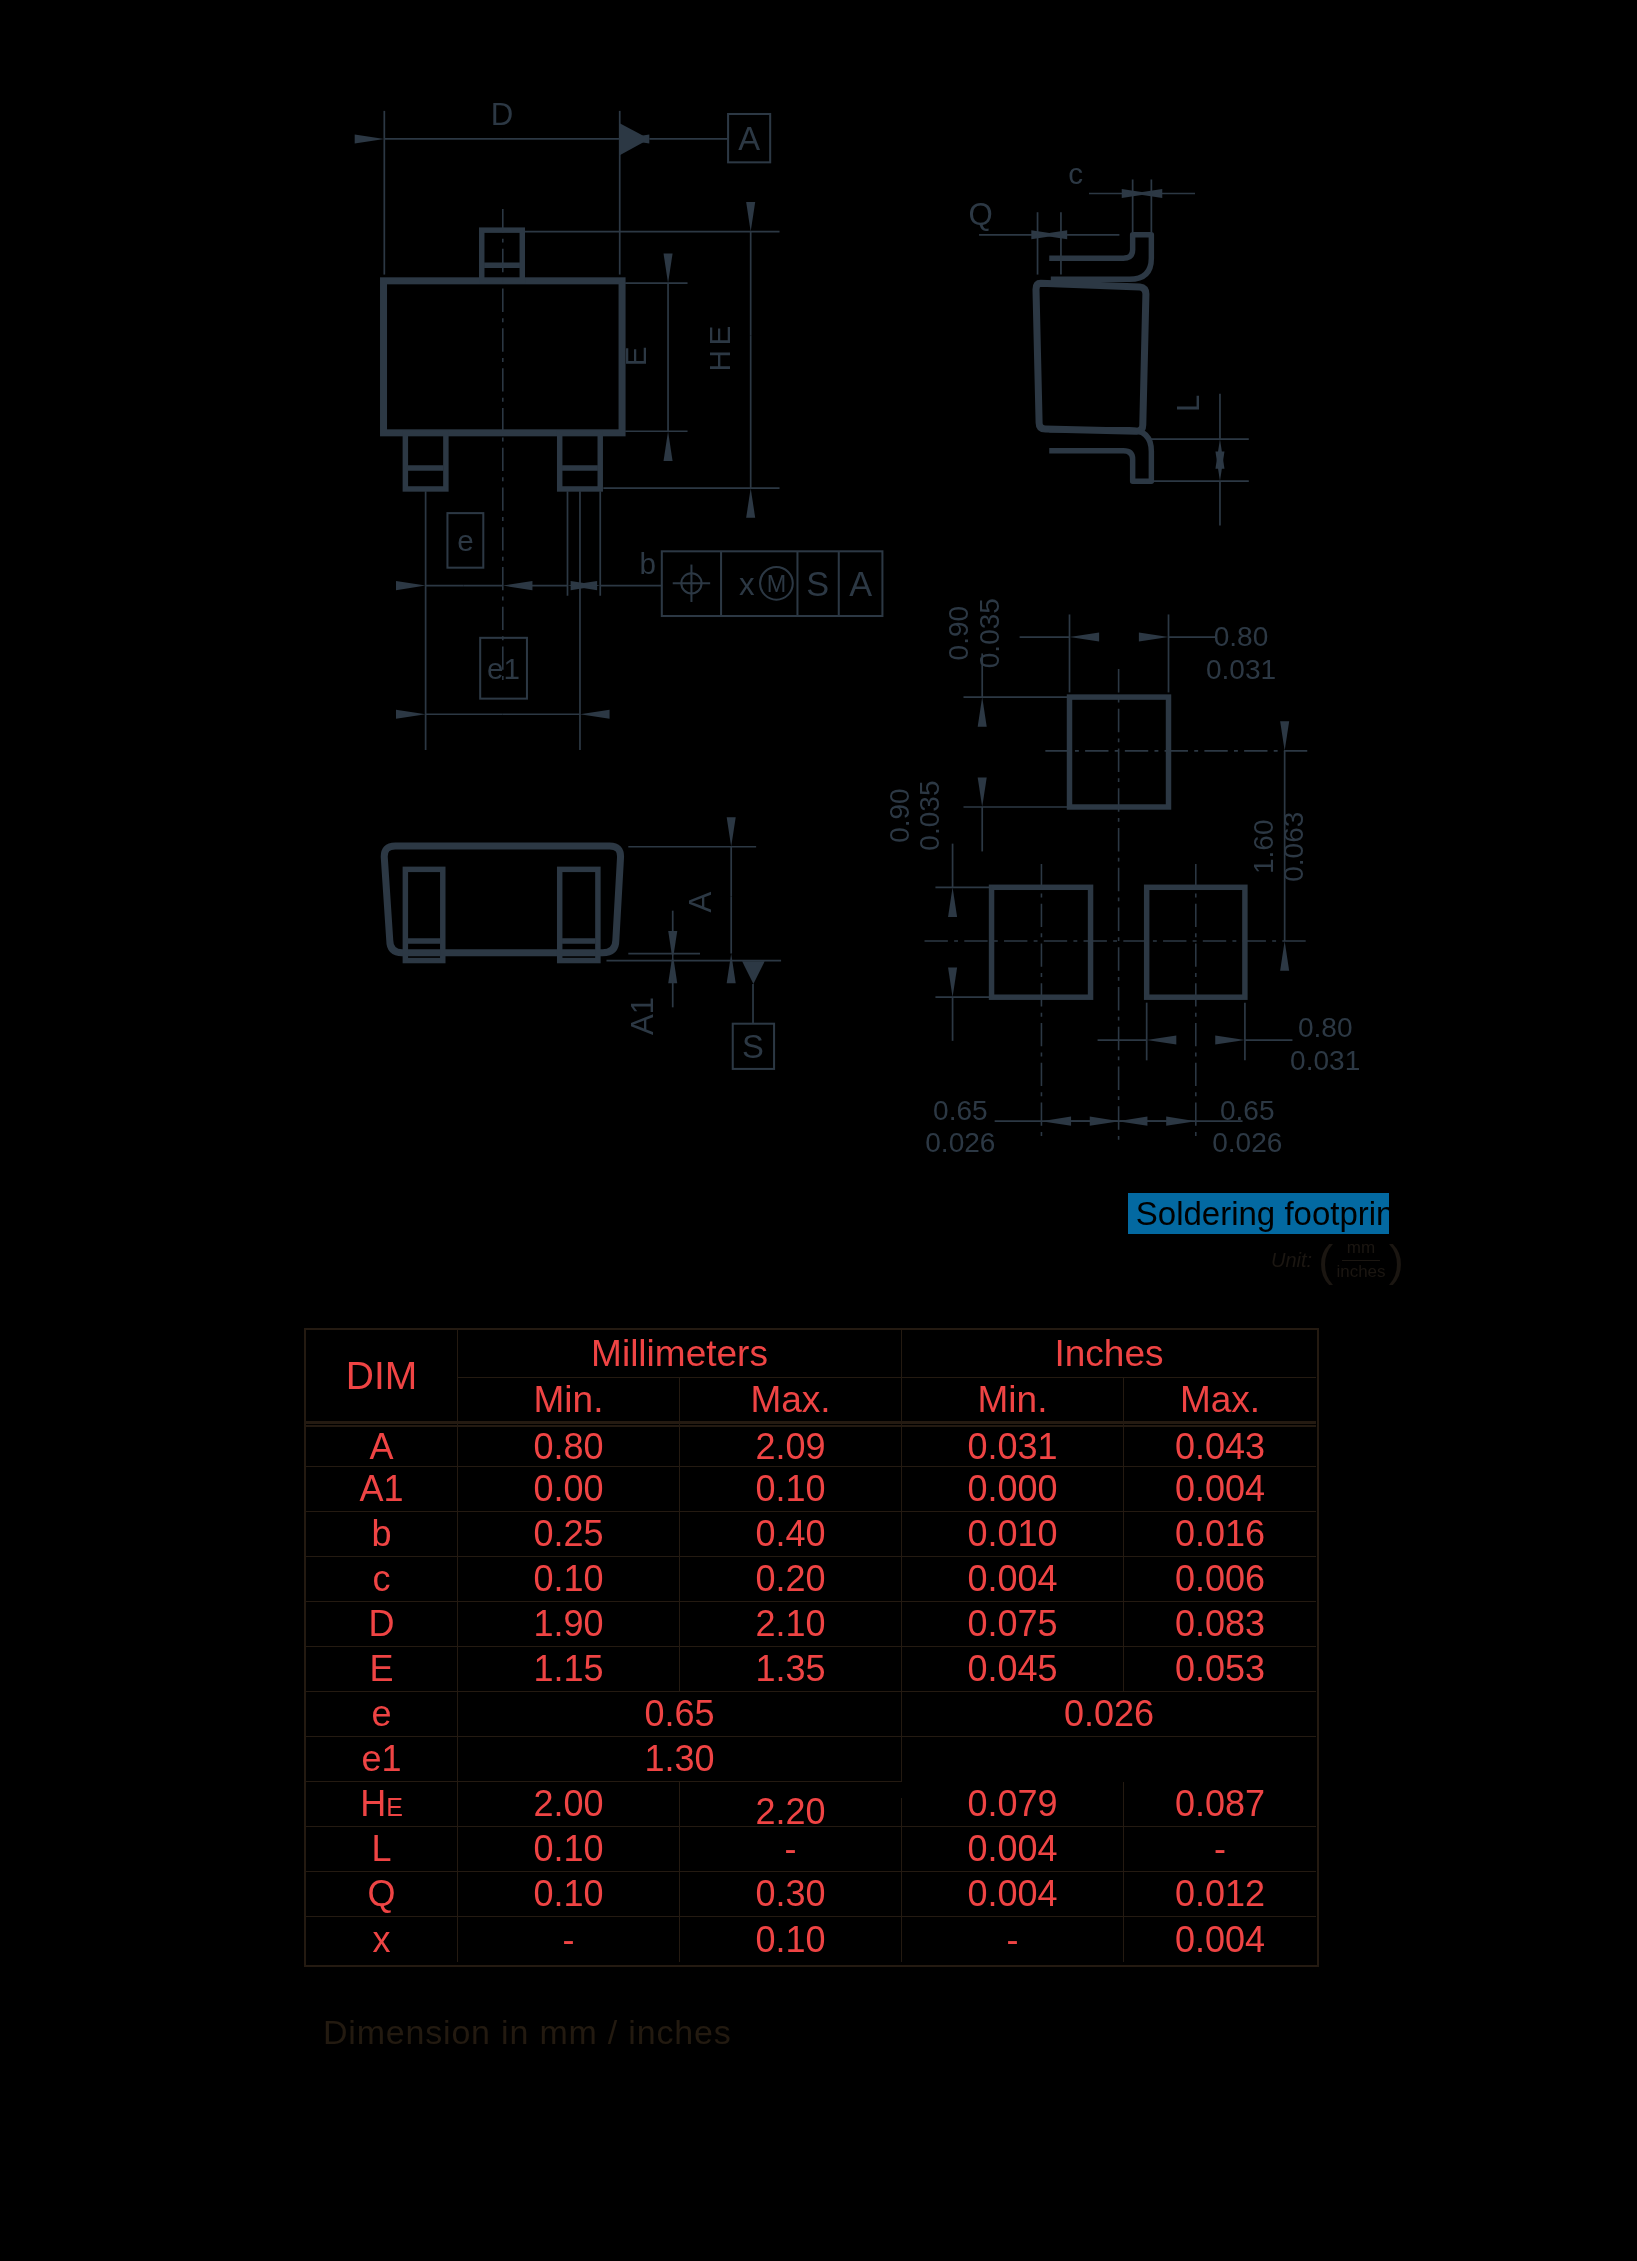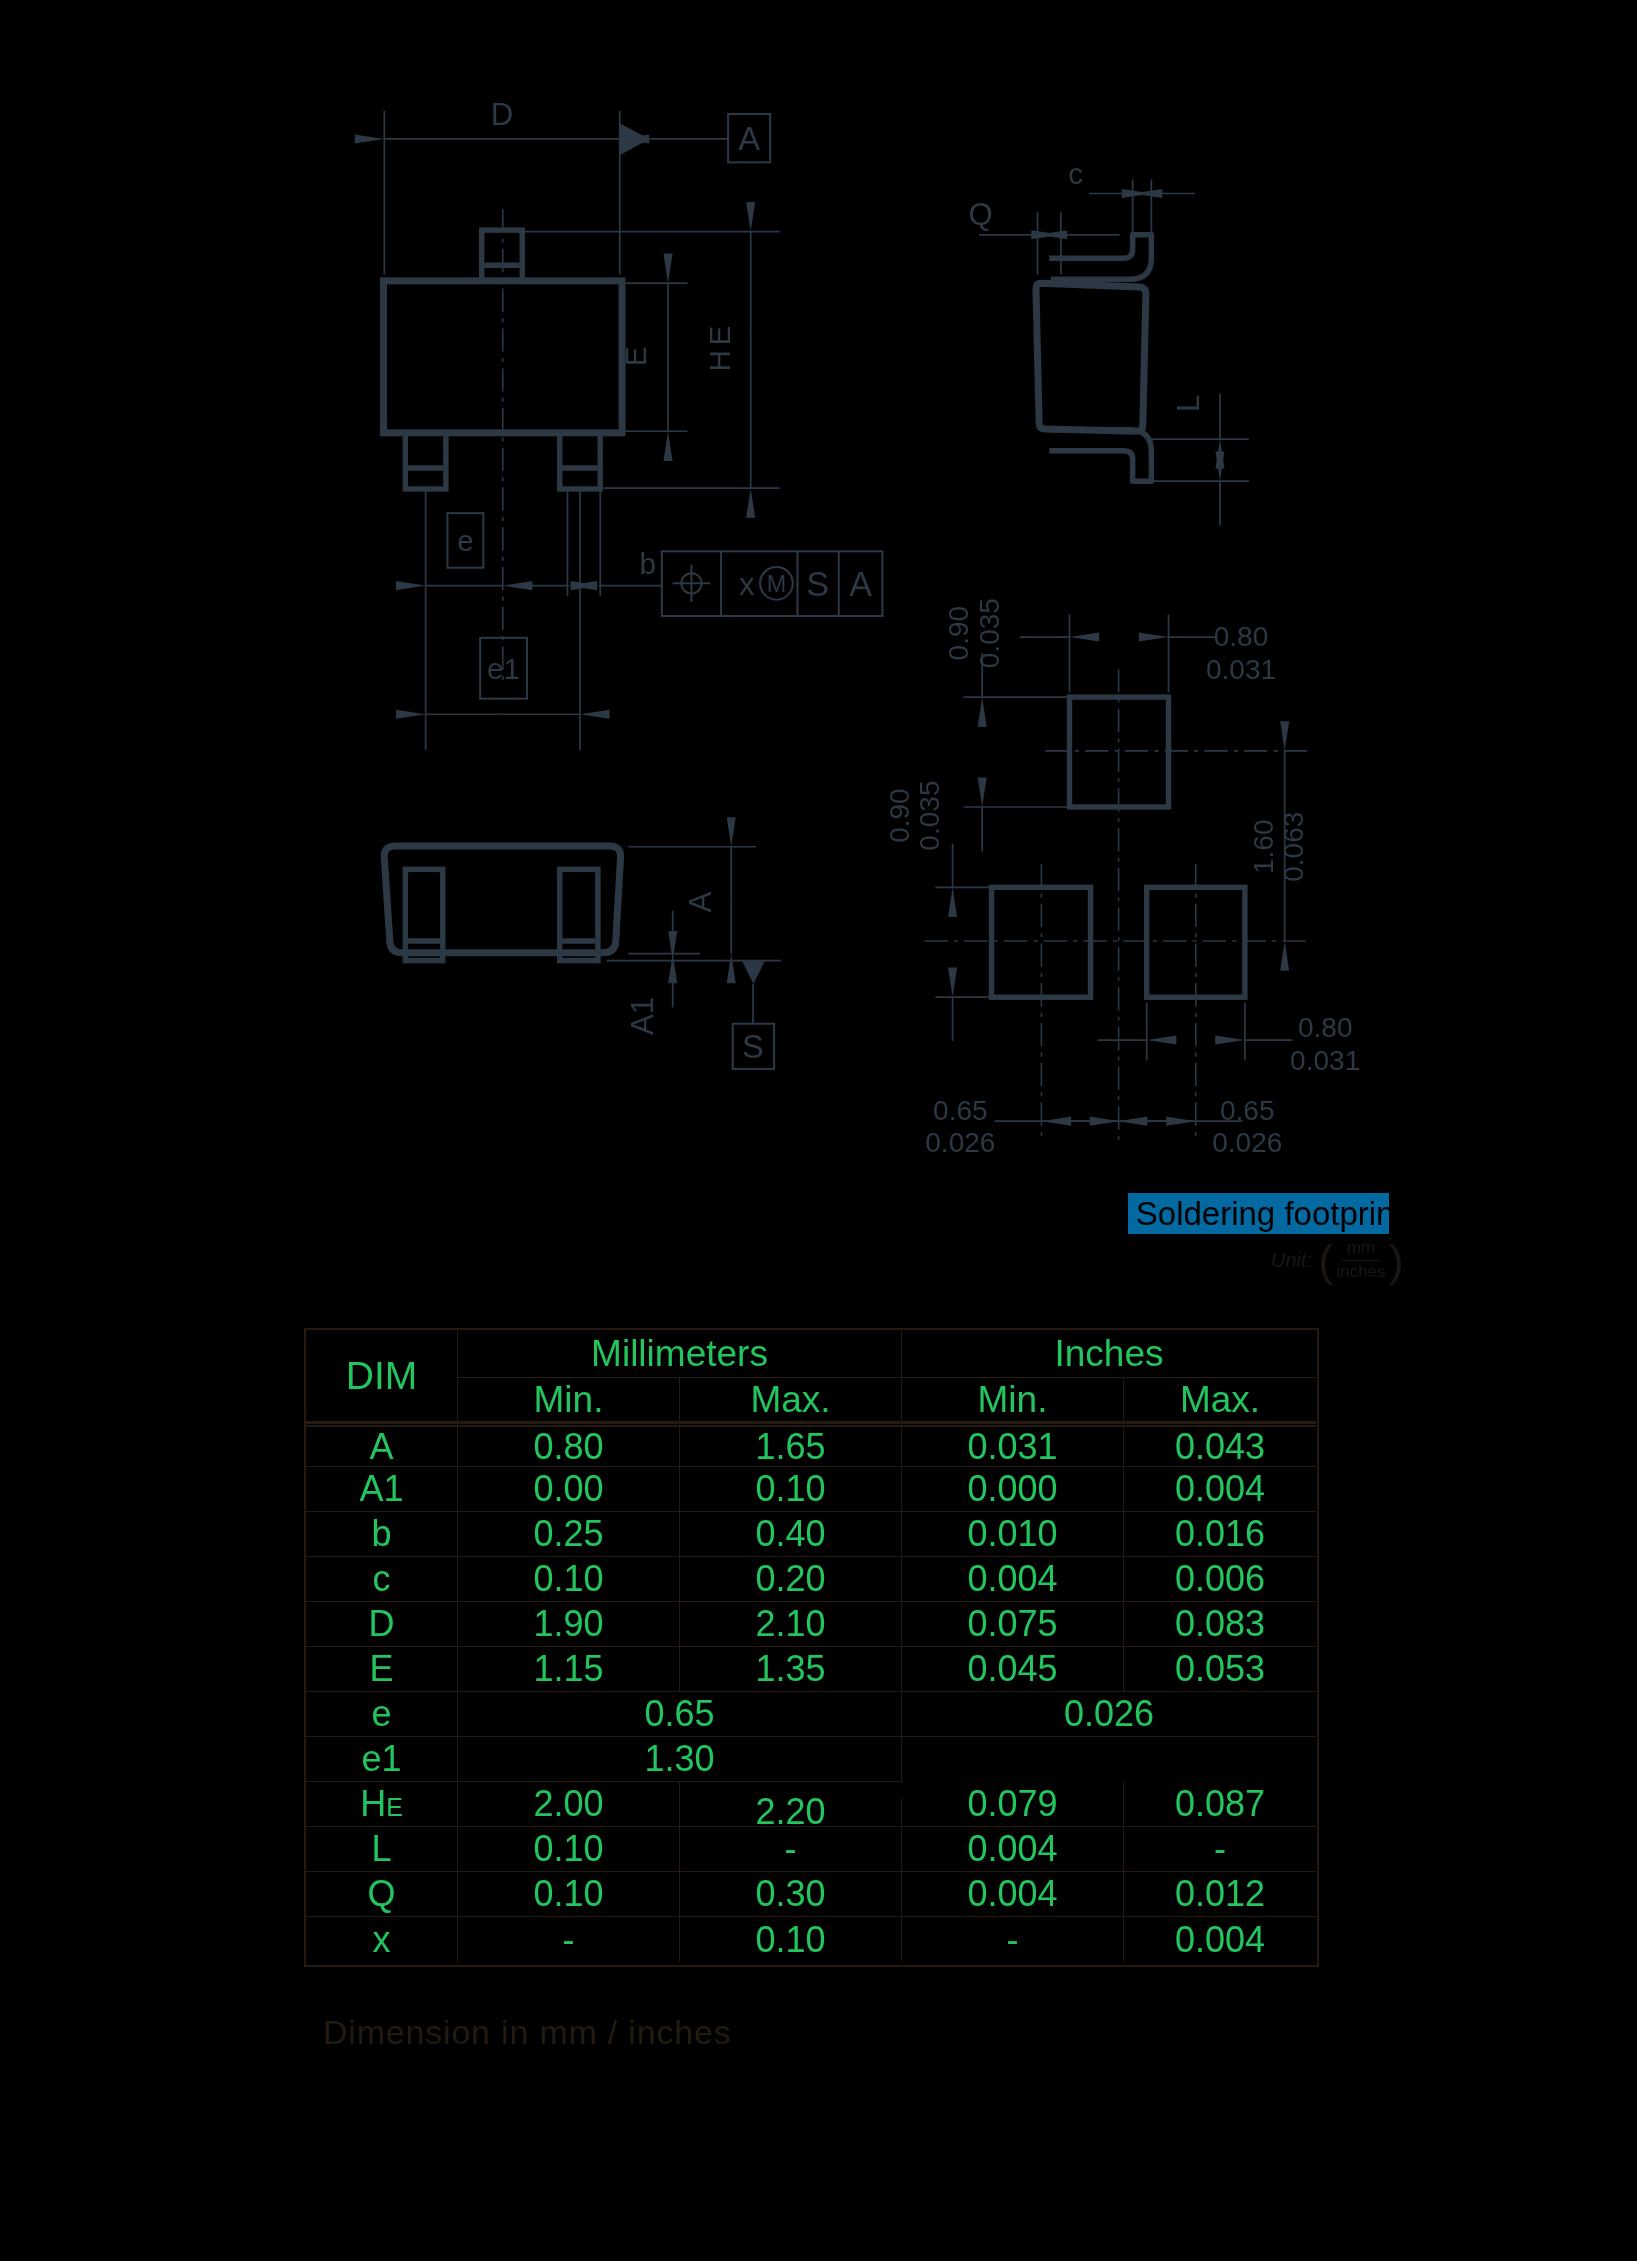--- a/index.html
+++ b/index.html
@@ -32,21 +32,21 @@
   #unit-note .paren{font-size:45px;font-weight:200;line-height:39px;}
   #unit-note .frac{display:flex;flex-direction:column;align-items:center;margin:0 3.1px;font-size:17px;}
   #unit-note .frac .num{padding:0 4.7px 1.6px 4.7px;border-bottom:1.6px solid #1b1611;}
   #unit-note .frac .den{padding-top:1.6px;}
 
   
   #dim-table{position:absolute;left:304px;top:1328px;width:1015px;height:639px;box-sizing:border-box;
              border:2.3px solid #241a11;display:grid;
              grid-template-columns:152px 222px 222px 222px 192px;
              grid-template-rows:48px 44px repeat(12,45px);
-             color:#22c55e;font-size:36px;}
+             color:#ef4444;font-size:36px;}
   #dim-table .cell{display:flex;align-items:center;justify-content:center;box-sizing:border-box;
                    border-right:1.6px solid #241a11;border-bottom:1.6px solid #241a11;white-space:nowrap;}
   #dim-table .cell.lastcol{border-right:none;}
   #dim-table .cell.lastrow{border-bottom:none;}
   #dim-table .cell.hdr{font-size:37px;}
   #dim-table .cell.dimhdr{grid-column:1;grid-row:1/3;font-size:39px;}
   #dim-table .cell.mmhdr{grid-column:2/4;grid-row:1;}
   #dim-table .cell.inhdr{grid-column:4/6;grid-row:1;}
   #dim-table .cell.dbl{border-top:5.5px double #241a11;}
   #dim-table .sub{font-size:25px;align-self:center;margin-top:7.8px;}
@@ -260,21 +260,21 @@
     <div class="cell dimhdr hdr">DIM</div>
     <div class="cell mmhdr hdr">Millimeters</div>
     <div class="cell inhdr hdr lastcol">Inches</div>
     <div class="cell hdr" style="grid-column:2;grid-row:2">Min.</div>
     <div class="cell hdr" style="grid-column:3;grid-row:2">Max.</div>
     <div class="cell hdr" style="grid-column:4;grid-row:2">Min.</div>
     <div class="cell hdr lastcol" style="grid-column:5;grid-row:2">Max.</div>
 
   <div class="cell dbl" style="grid-area: 3 / 1;">A</div>
       <div class="cell dbl" style="grid-area: 3 / 2;">0.80</div>
-      <div class="cell dbl" style="grid-area: 3 / 3;">1.65</div>
+      <div class="cell dbl" style="grid-area: 3 / 3;">2.09</div>
       <div class="cell dbl" style="grid-area: 3 / 4;">0.031</div>
       <div class="cell dbl lastcol" style="grid-area: 3 / 5;">0.043</div>
       <div class="cell" style="grid-area: 4 / 1;">A1</div>
       <div class="cell" style="grid-area: 4 / 2;">0.00</div>
       <div class="cell" style="grid-area: 4 / 3;">0.10</div>
       <div class="cell" style="grid-area: 4 / 4;">0.000</div>
       <div class="cell lastcol" style="grid-area: 4 / 5;">0.004</div>
       <div class="cell" style="grid-area: 5 / 1;">b</div>
       <div class="cell" style="grid-area: 5 / 2;">0.25</div>
       <div class="cell" style="grid-area: 5 / 3;">0.40</div>

